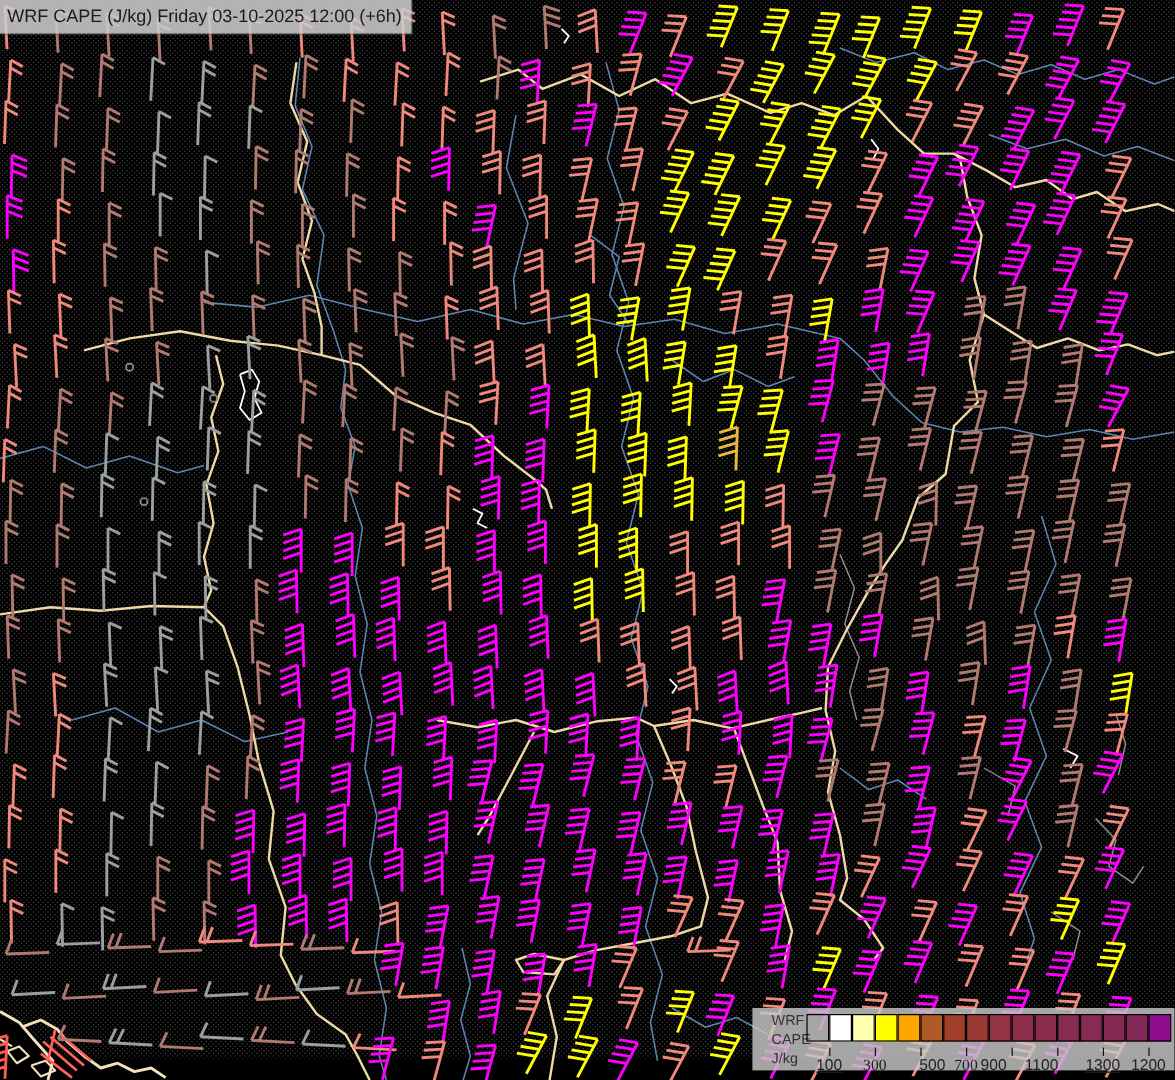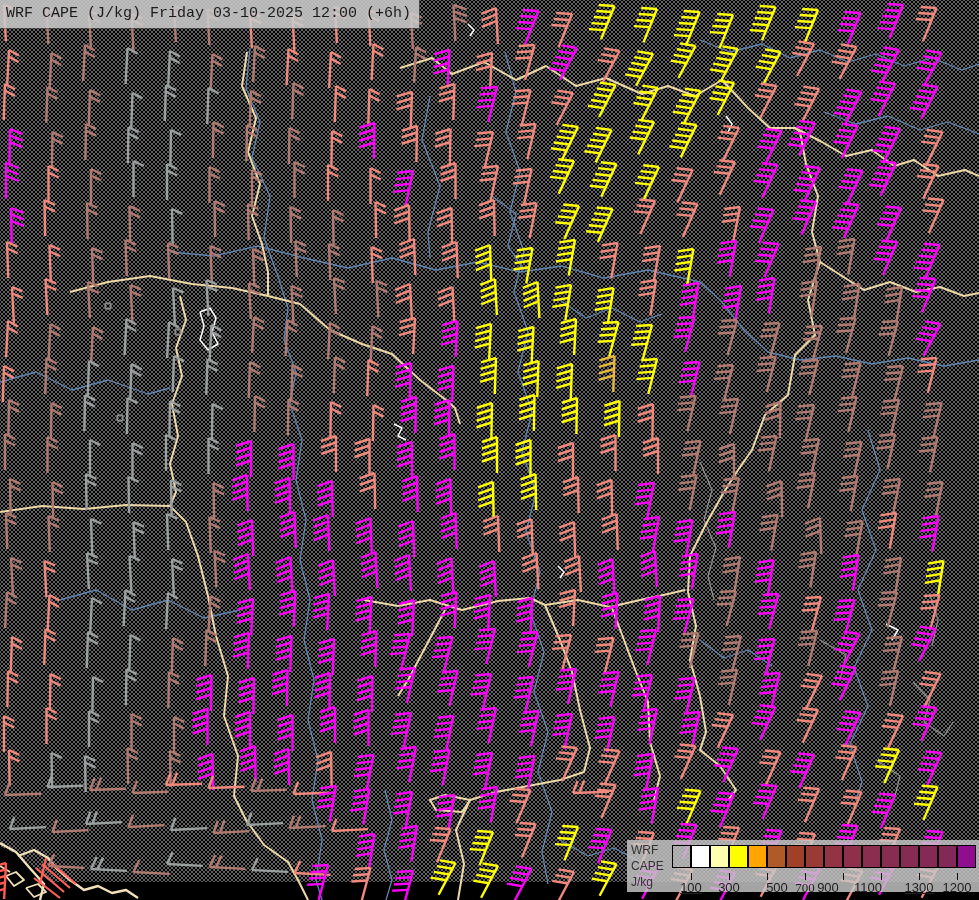--- a/index.html
+++ b/index.html
@@ -15,29 +15,28 @@
     background-size:4px 4px,4px 4px;
     background-position:0 0,2px 2px;
   }
   svg.maplayer{position:absolute;left:0;top:0;}
   .titlebox{
     position:absolute;left:0;top:0;
     background:rgba(203,203,203,0.88);
     color:#1b1b1b;font-size:15px;line-height:21px;
     padding:3px 8px 4px 6px;white-space:nowrap;
     box-shadow:1px 1px 0 rgba(90,90,90,.6);
-    font-family:Liberation Mono, monospace;
   }
   .legend{
     position:absolute;left:627px;top:840px;width:352px;height:52px;
     background:rgba(200,200,200,0.82);
     color:#2b2b2b;font-size:12px;
   }
   .legend .units{
-    position:absolute;left:4px;top:2px;line-height:16px;color:#333;
+    position:absolute;left:16px;top:2px;line-height:16px;color:#333;
   }
   .legend .cells{position:absolute;left:45px;top:5px;height:23px;}
   .legend .cell{
     position:absolute;top:0;width:19px;height:23px;
     border:1px solid #000;box-sizing:border-box;
   }
   .legend .tick{
     position:absolute;top:28px;width:1px;height:7px;background:#111;
   }
   .legend .tickval{
@@ -3470,21 +3469,21 @@
         <div class="cell" style="left: 171px; background: rgb(142, 47, 75);"></div>
         <div class="cell" style="left: 190px; background: rgb(139, 45, 79);"></div>
         <div class="cell" style="left: 209px; background: rgb(136, 44, 82);"></div>
         <div class="cell" style="left: 228px; background: rgb(134, 43, 84);"></div>
         <div class="cell" style="left: 247px; background: rgb(132, 42, 85);"></div>
         <div class="cell" style="left: 266px; background: rgb(130, 41, 87);"></div>
         <div class="cell" style="left: 285px; background: rgb(142, 14, 142);"></div>
         <div class="tick" style="left: 19px;"></div>
         <div class="tickval" style="left: 19px; text-decoration: underline;">100</div>
         <div class="tick" style="left: 57px;"></div>
-        <div class="tickval" style="left: 57px;">300</div>
+        <div class="tickval" style="left: 57px; font-family: Liberation Serif, serif;">300</div>
         <div class="tick" style="left: 95px;"></div>
         <div class="tickval" style="left: 105px;">500</div>
         <div class="tick" style="left: 133px;"></div>
         <div class="tickval" style="left: 133px; font-family: Liberation Serif, serif;">700</div>
         <div class="tick" style="left: 171px;"></div>
         <div class="tickval" style="left: 156px; text-align: center;">900</div>
         <div class="tick" style="left: 209px;"></div>
         <div class="tickval" style="left: 196px;">1100</div>
         <div class="tick" style="left: 247px;"></div>
         <div class="tickval" style="left: 247px; text-decoration: underline;">1300</div>

